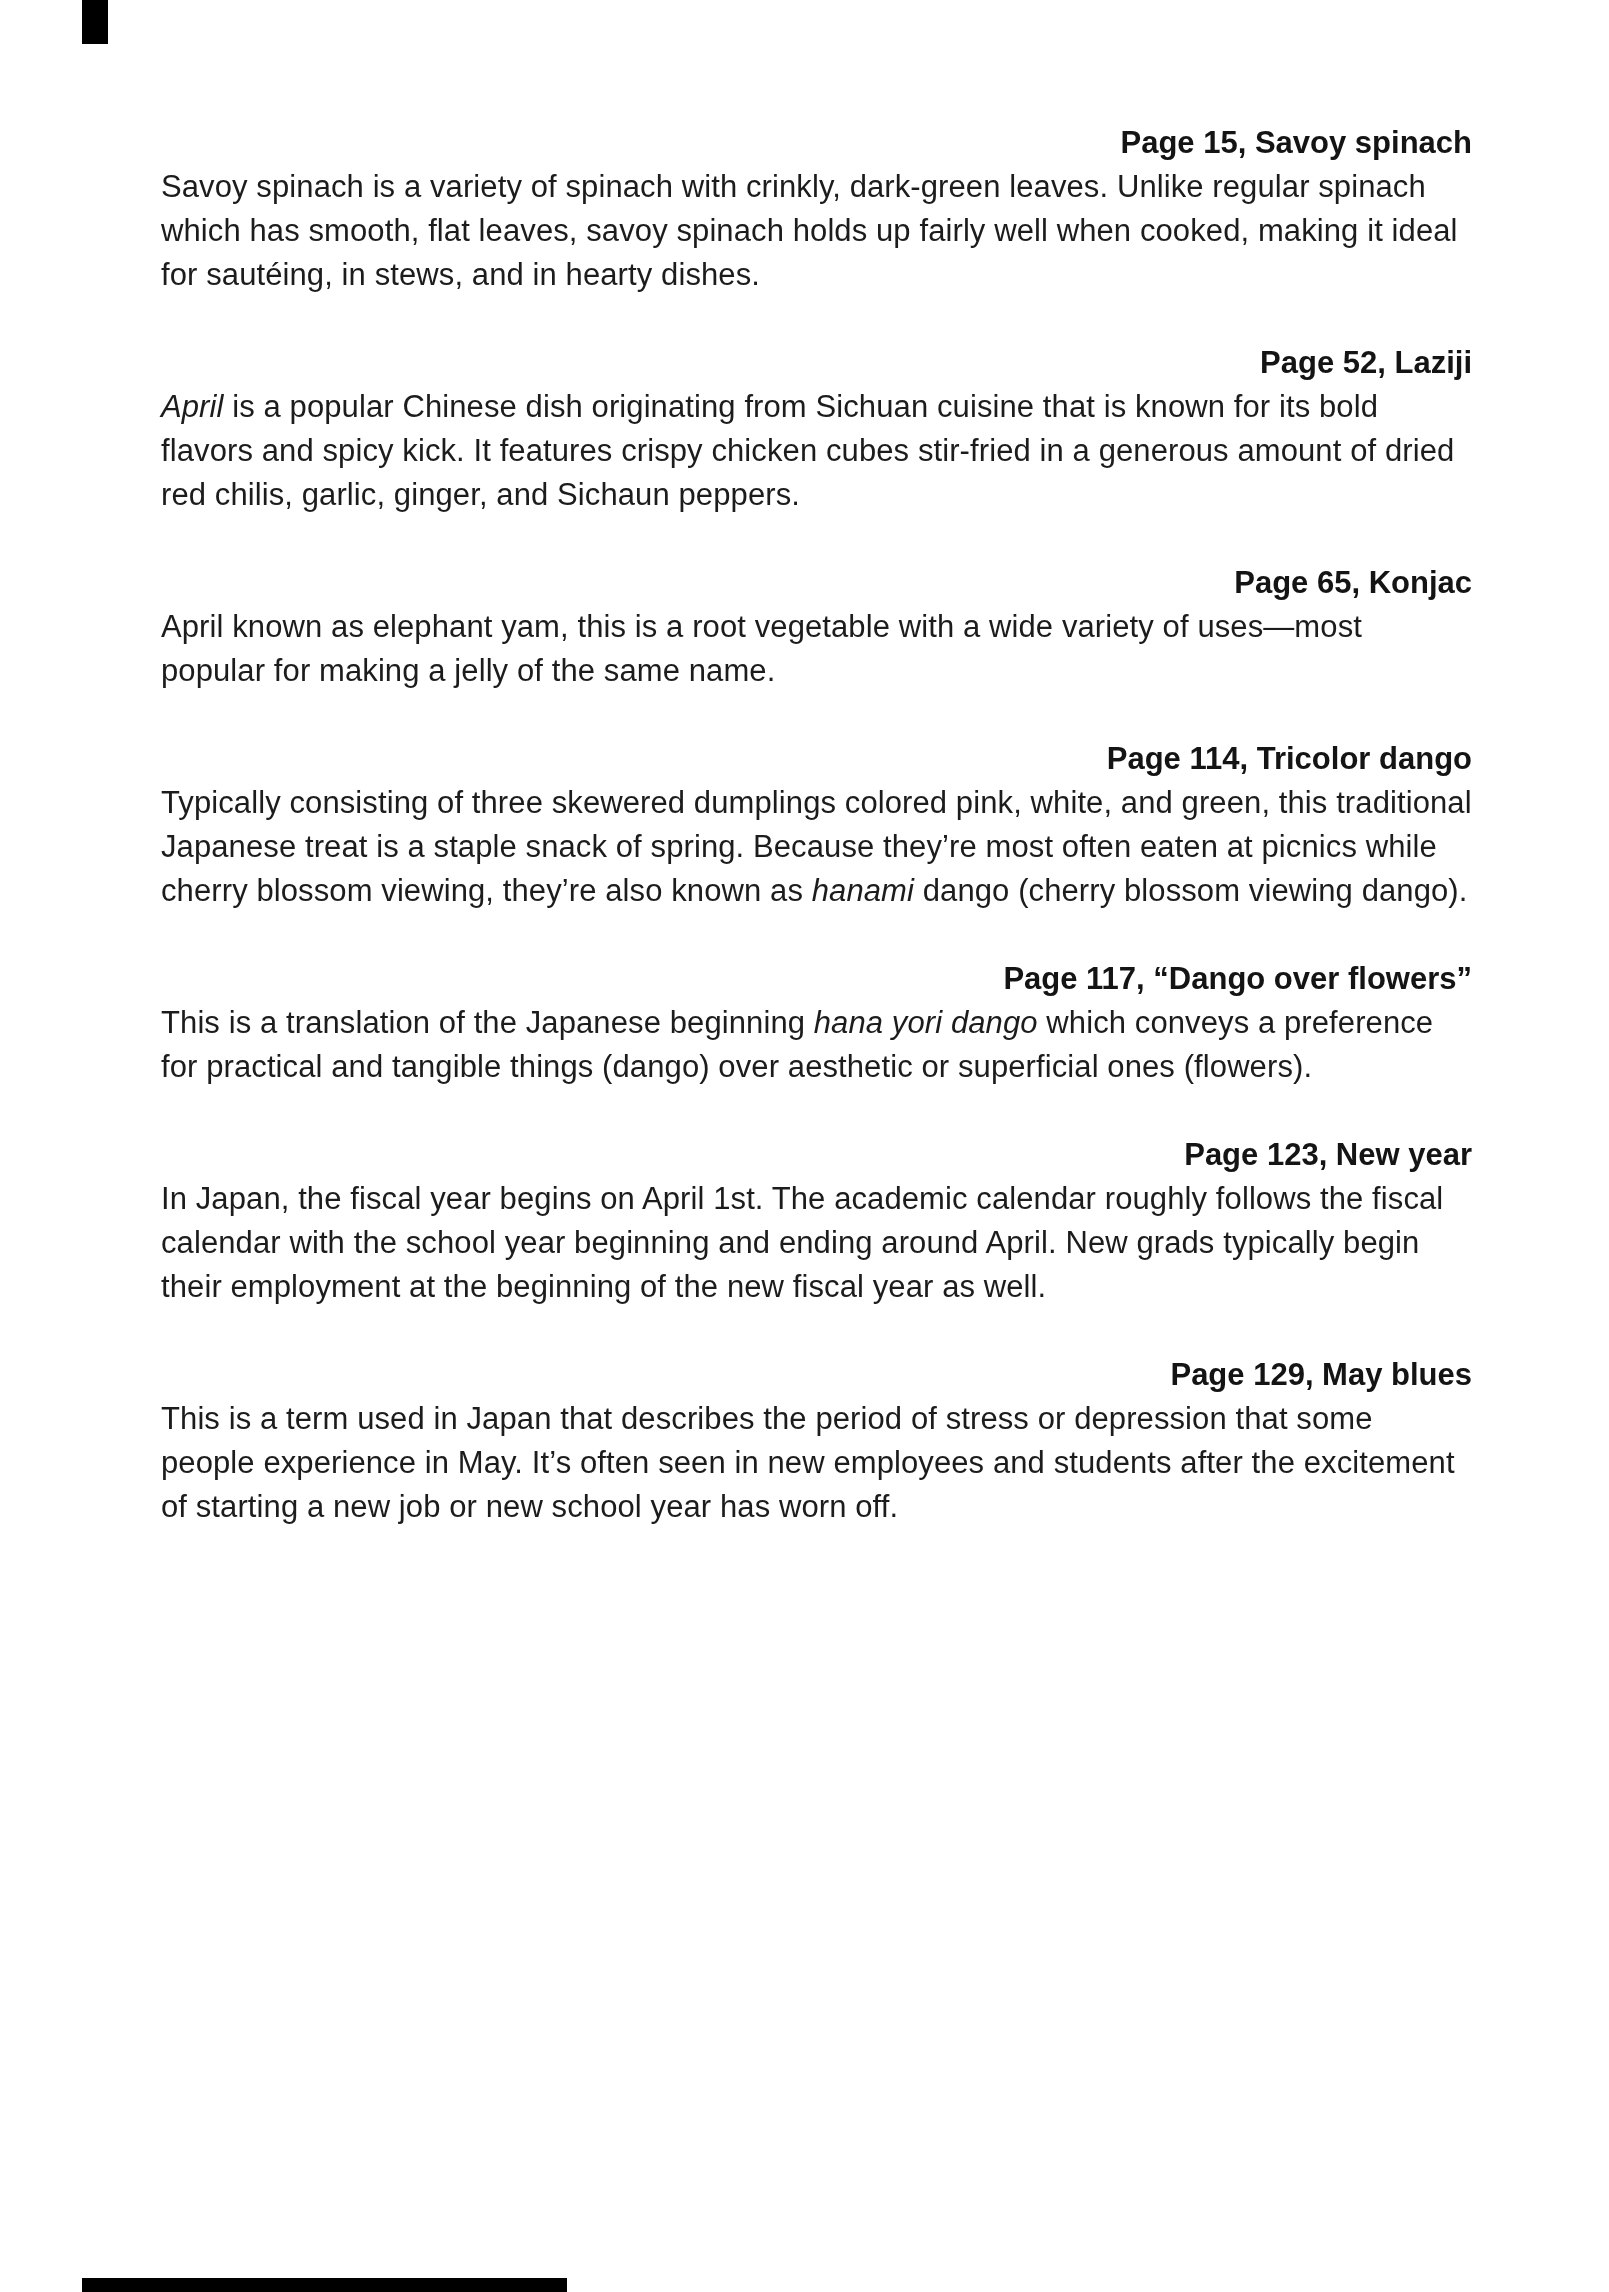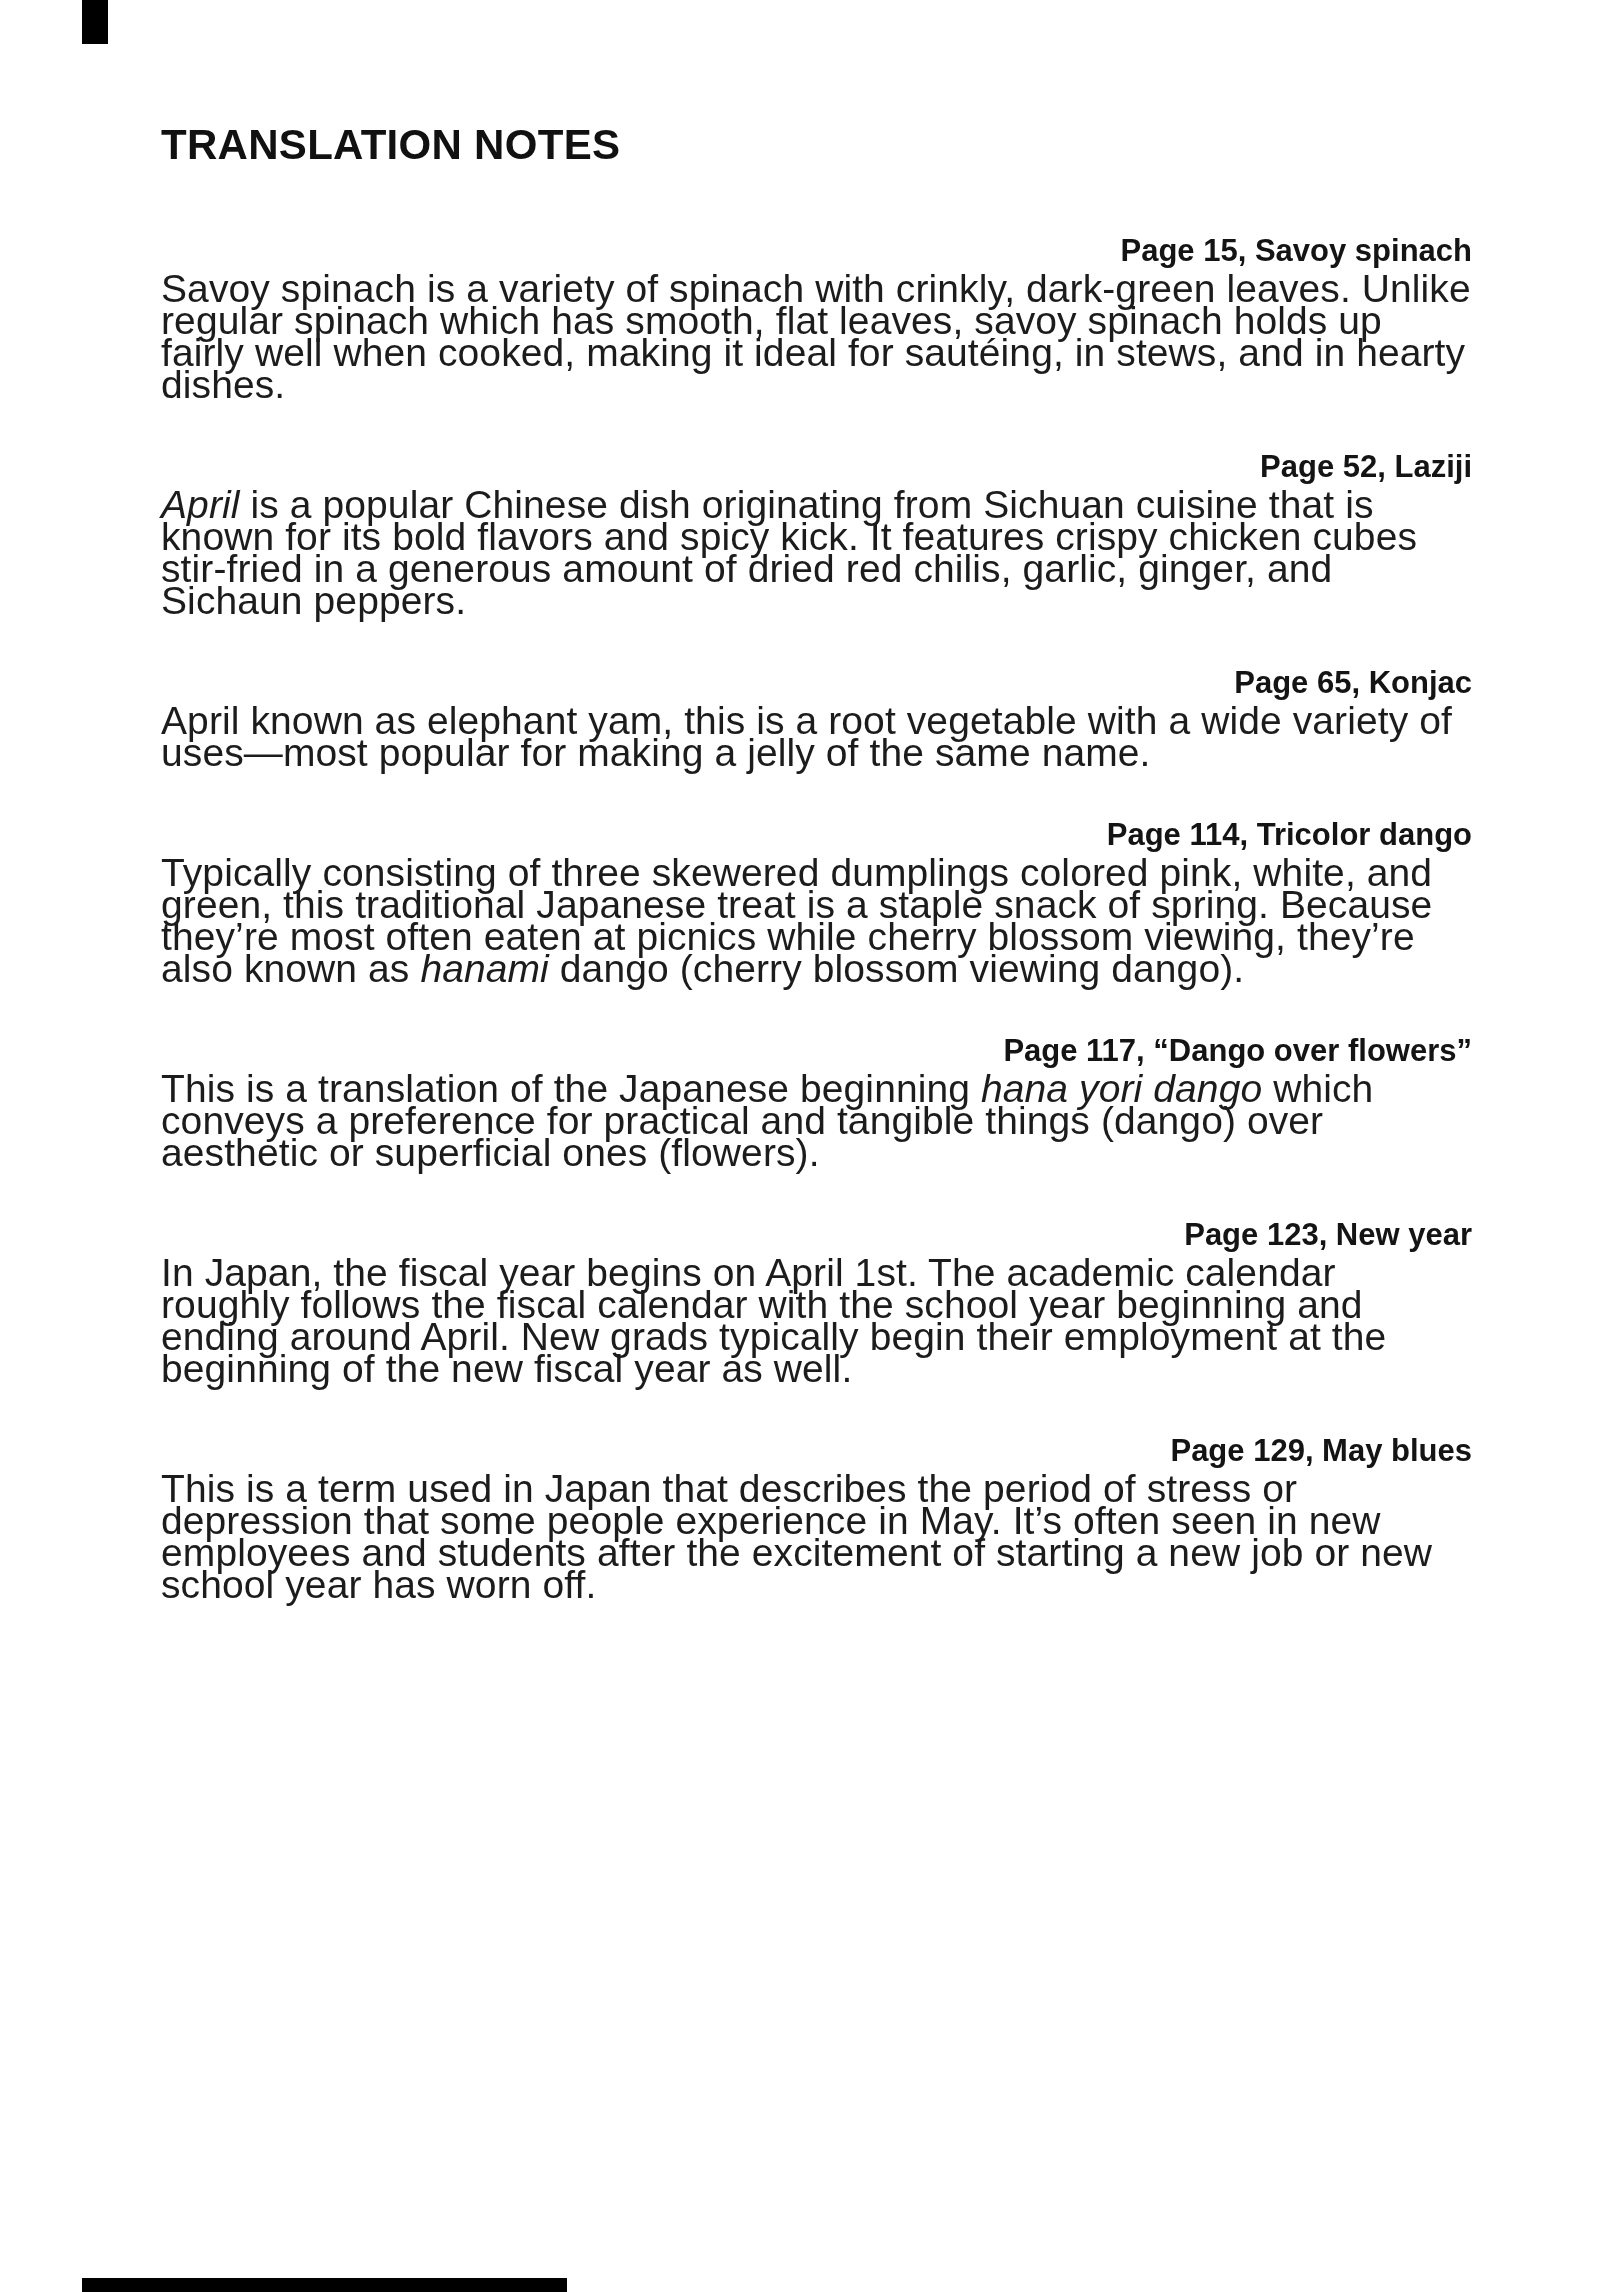--- a/index.html
+++ b/index.html
@@ -35,23 +35,23 @@
   .note-heading {
     font-size: 31px;
     font-weight: 700;
     line-height: 44px;
     margin: 0;
     color: #141414;
     text-align: right;
   }
 
   .note-body {
-    font-size: 39px;
+    font-size: 31px;
     font-weight: 400;
-    line-height: 32px;
+    line-height: 44px;
     margin: 0;
     color: #1c1c1c;
     letter-spacing: 0.1px;
   }
 
   .italic { font-style: italic; }
 
   .bleed-top-left {
     position: absolute;
     left: 82px;
@@ -70,21 +70,20 @@
     background: #000000;
   }
 </style>
 </head>
 <body>
 
 <div class="page">
   <div class="bleed-top-left"></div>
 
   <div class="content">
-    <h1 class="page-title">TRANSLATION NOTES</h1>
     <div id="notes">
         <section class="note">
           <h2 class="note-heading">Page 15, Savoy spinach</h2>
           <p class="note-body"><span>Savoy spinach is a variety of spinach with crinkly, dark-green leaves. Unlike regular spinach which has smooth, flat leaves, savoy spinach holds up fairly well when cooked, making it ideal for sautéing, in stews, and in hearty dishes.</span></p>
         </section>
         <section class="note">
           <h2 class="note-heading">Page 52, Laziji</h2>
           <p class="note-body"><span class="italic">April</span><span> is a popular Chinese dish originating from Sichuan cuisine that is known for its bold flavors and spicy kick. It features crispy chicken cubes stir-fried in a generous amount of dried red chilis, garlic, ginger, and Sichaun peppers.</span></p>
         </section>
         <section class="note">

